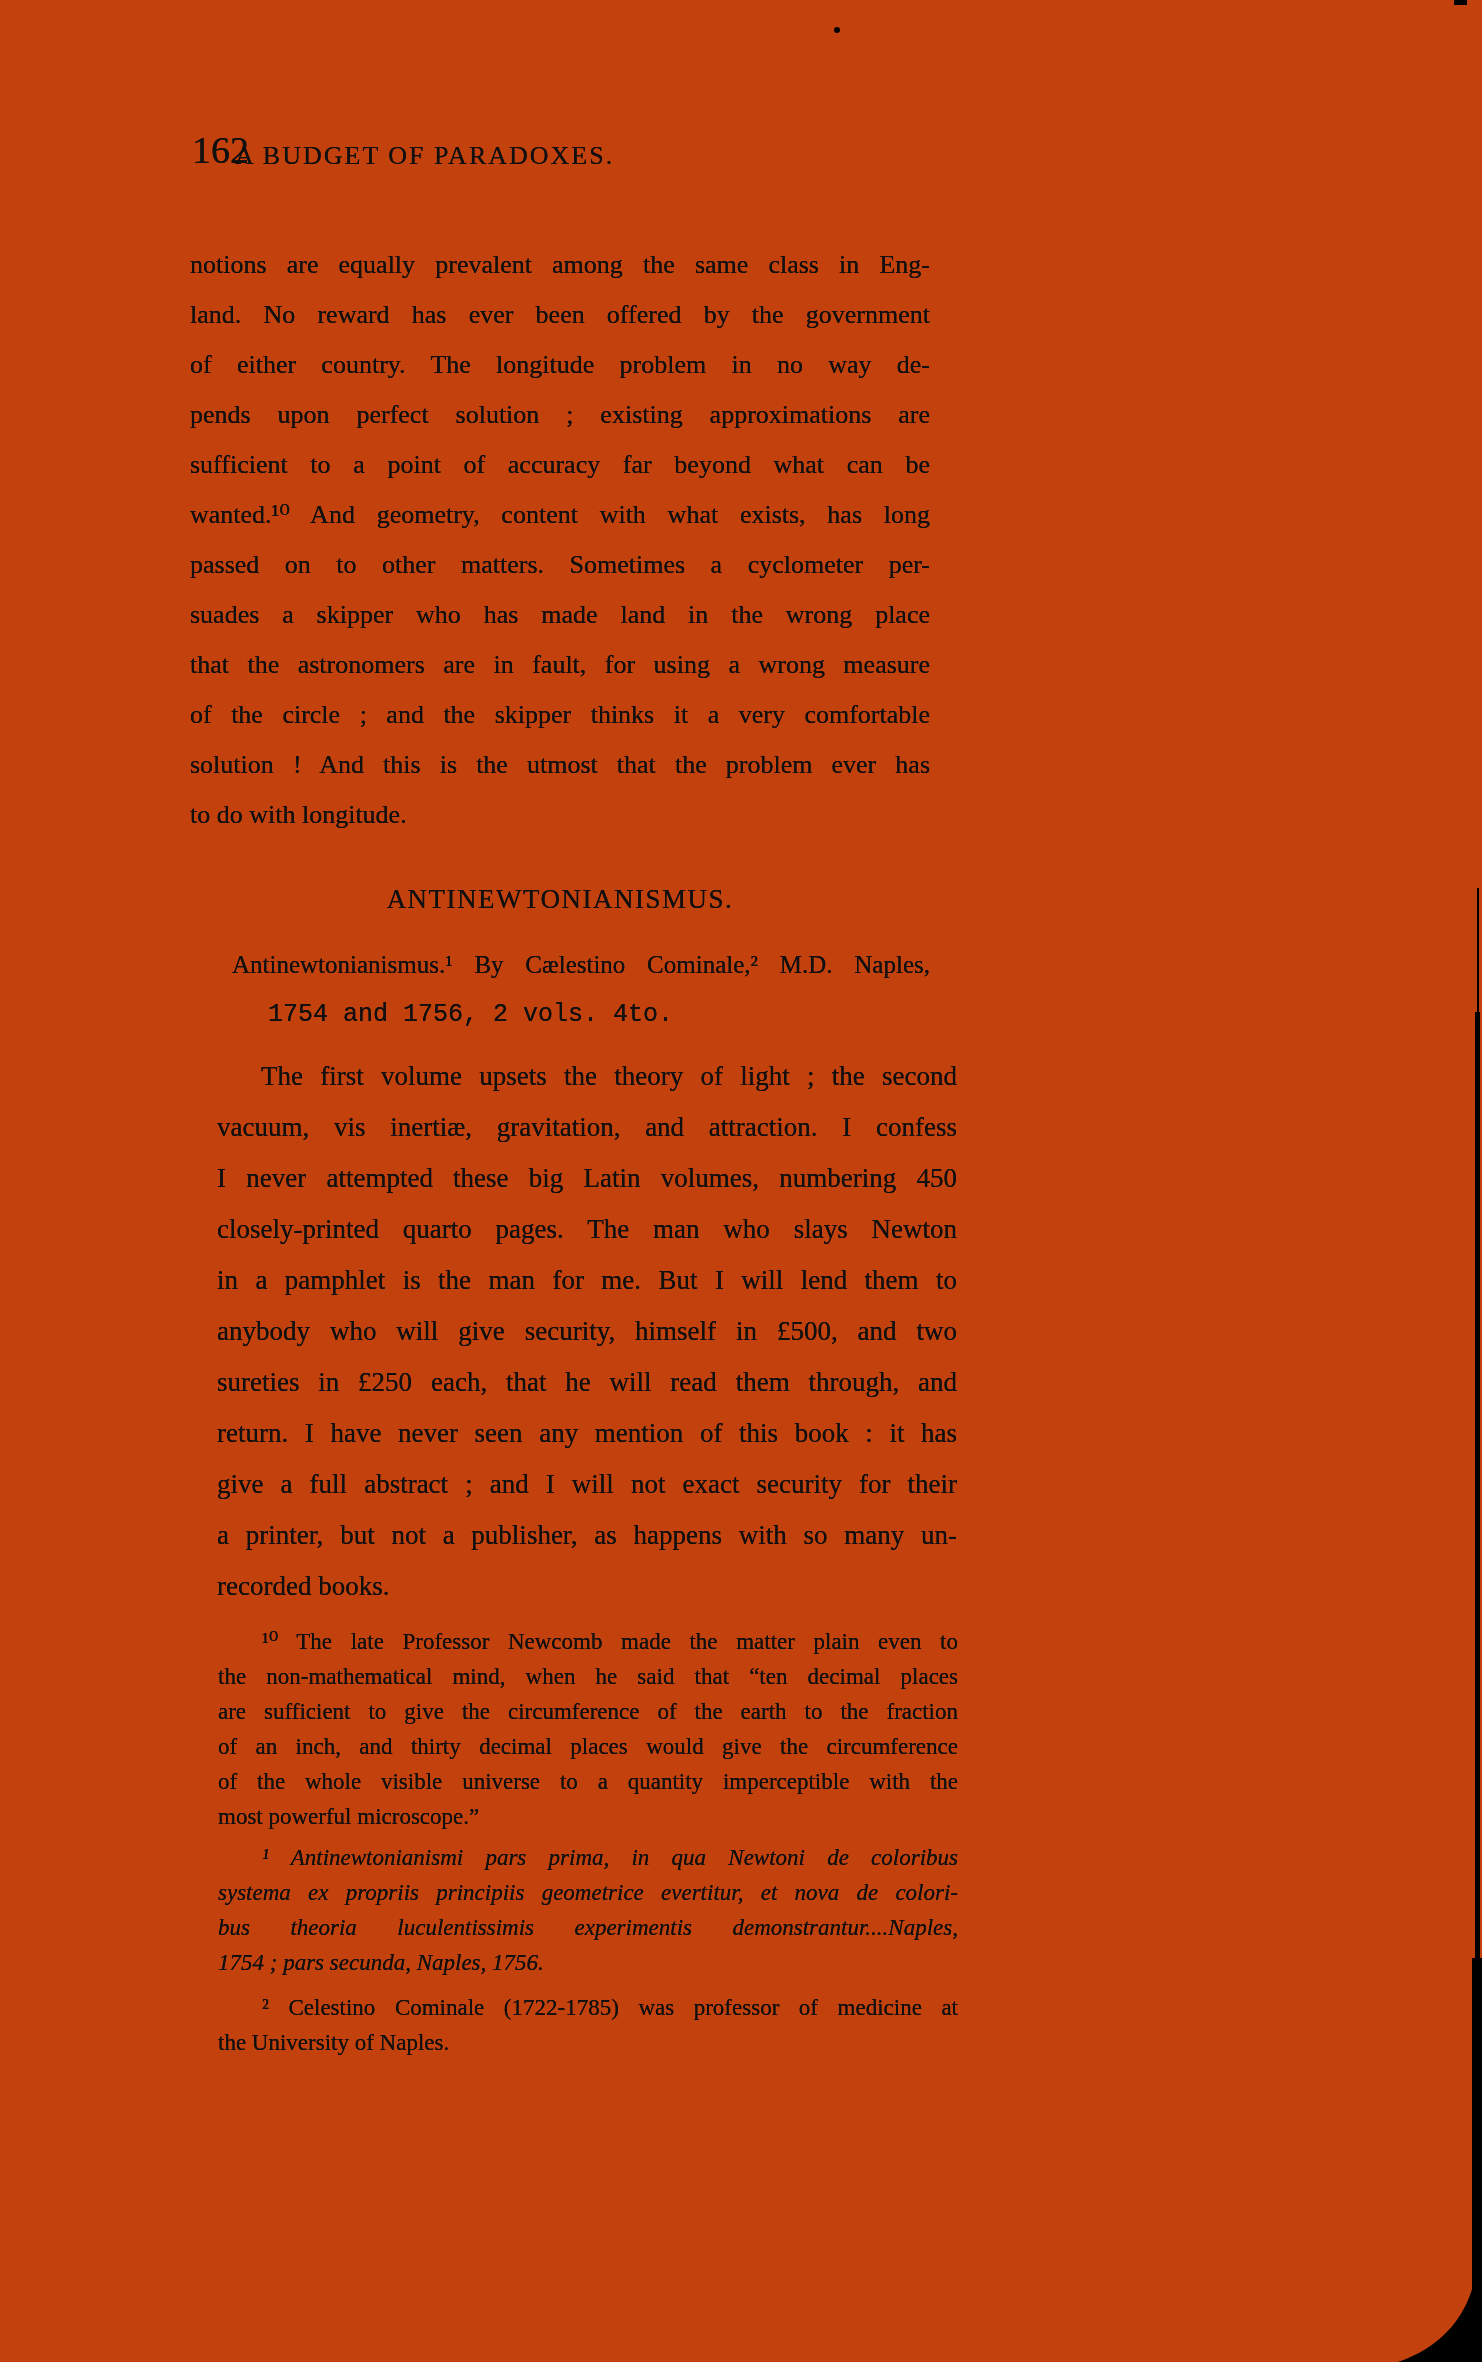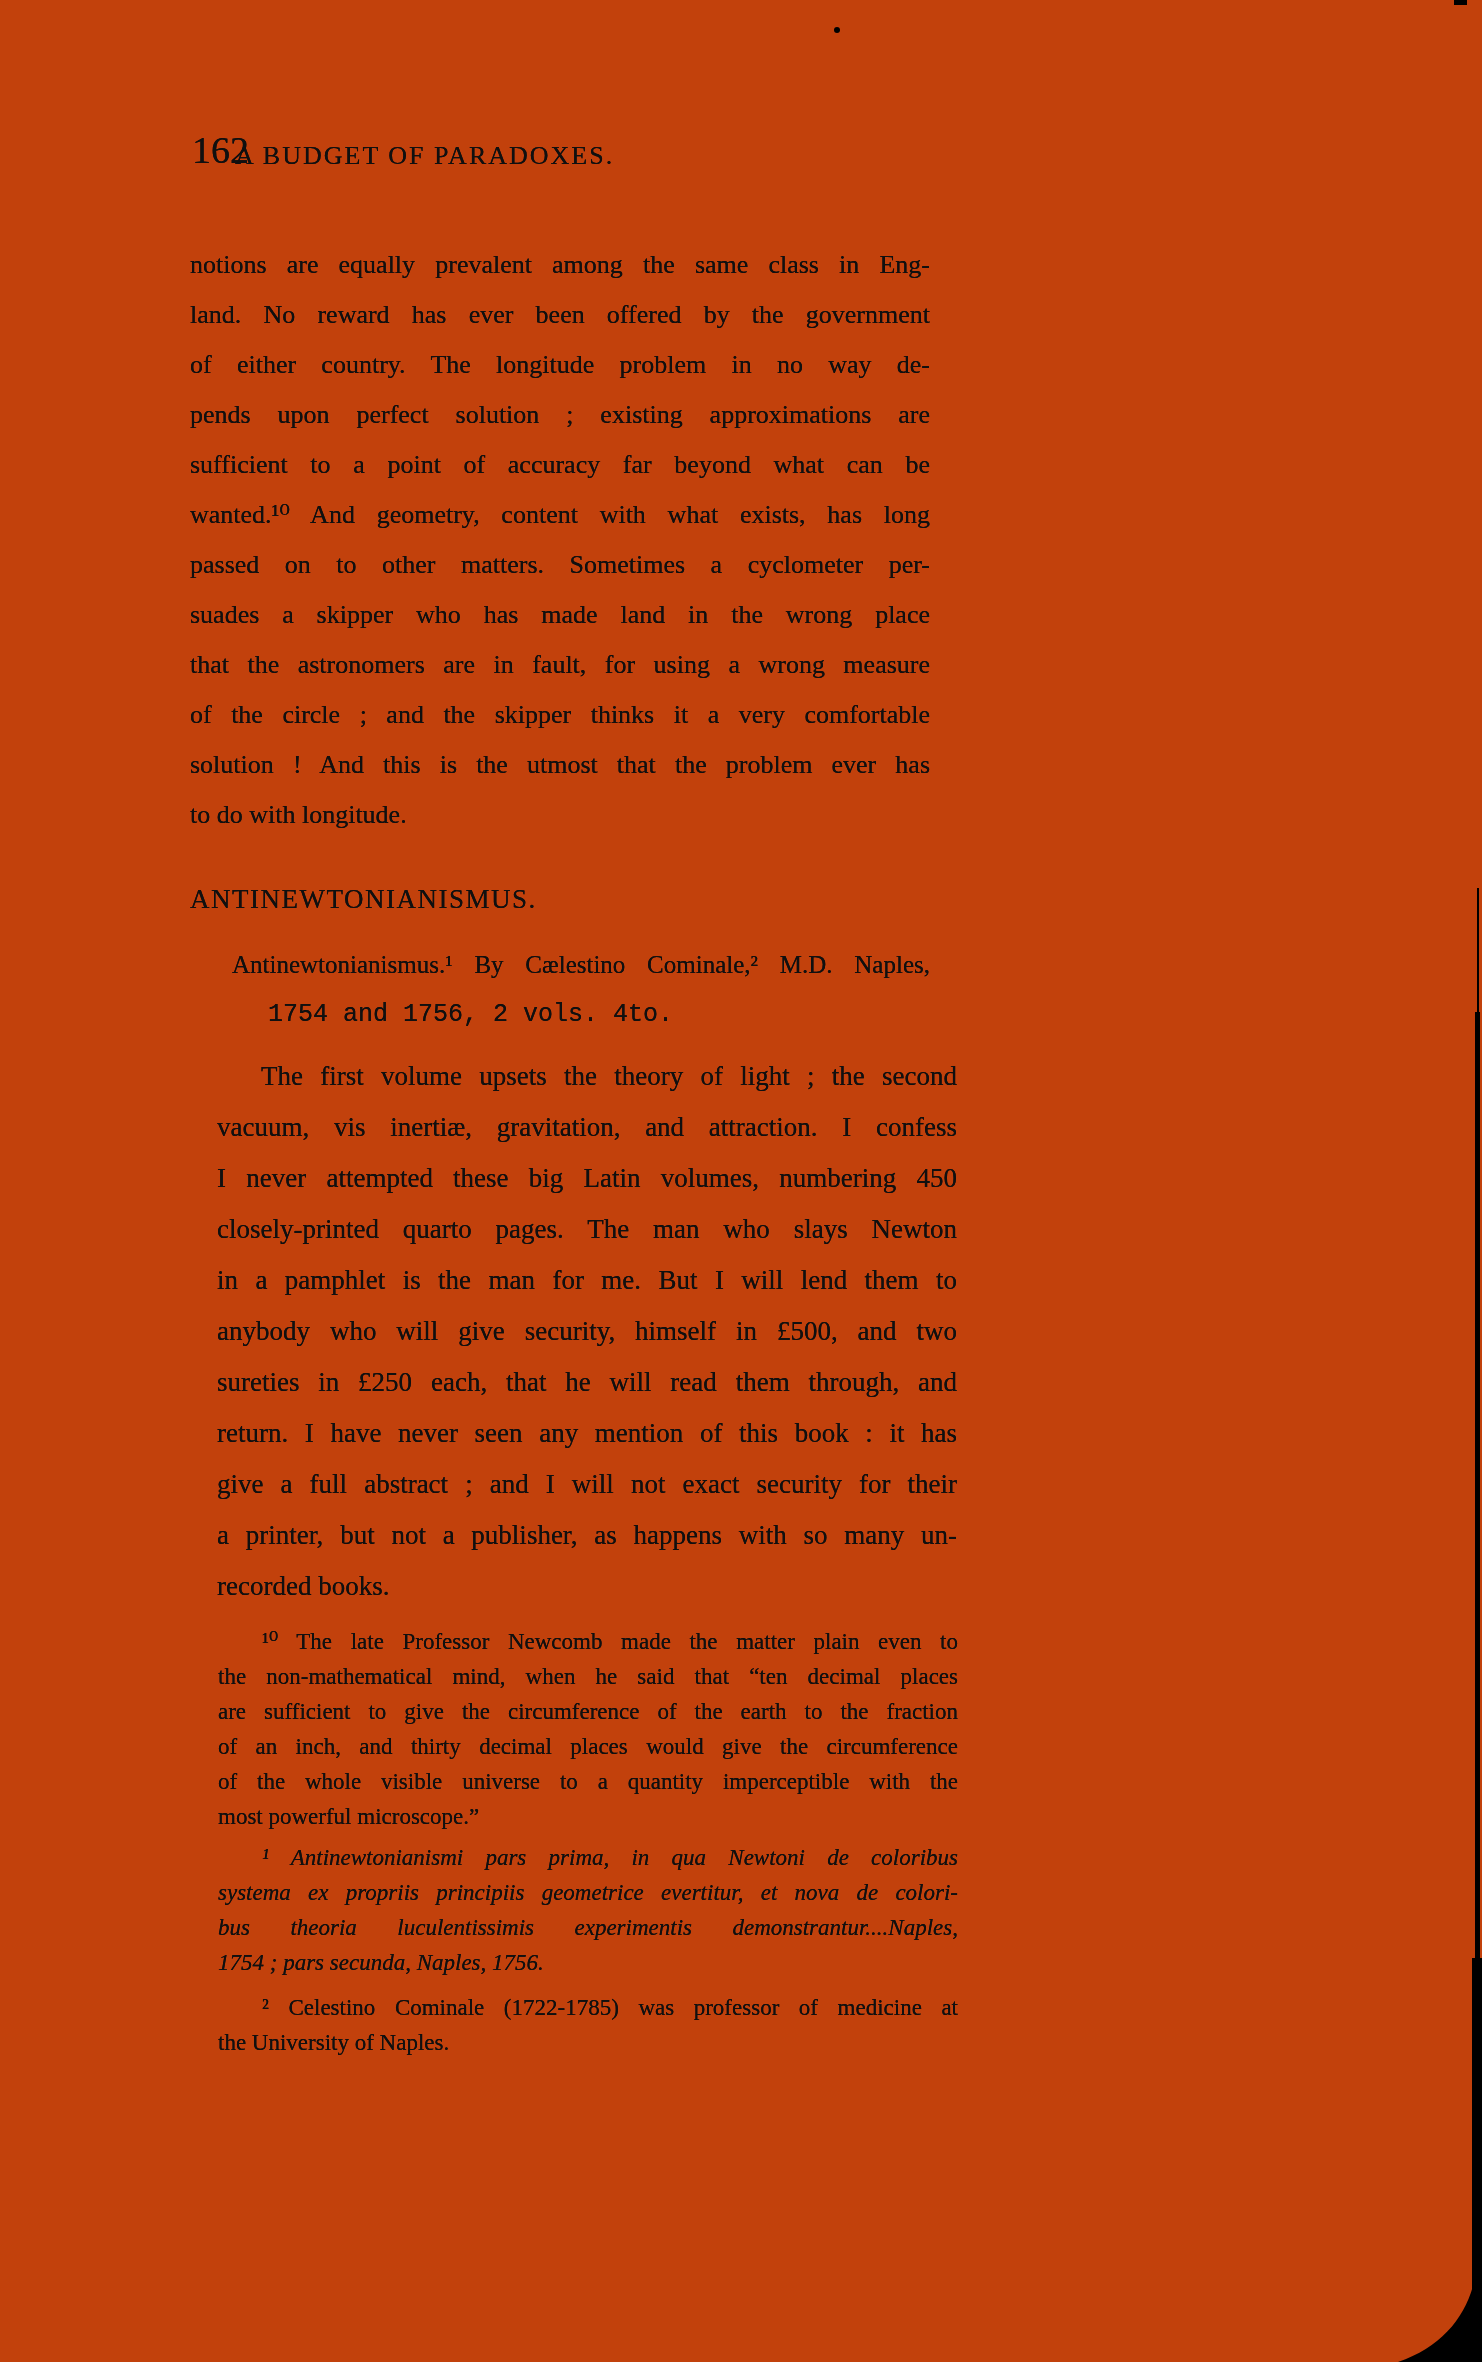--- a/index.html
+++ b/index.html
@@ -25,21 +25,21 @@
     text-align:left;
     font-size:26px; letter-spacing:2px;
     text-shadow:0 0 0.5px currentColor;
   }
   
   .textblock{left:190px; width:740px; text-shadow:0 0 0.45px currentColor;}
   .p1{top:240px; font-size:26px; line-height:50px;}
   .p2{top:1051px; font-size:27px; line-height:51px;margin-left:27px;}
   .section-heading{
     left:190px; top:884px; width:740px;
-    text-align:left; font-weight:normal; margin:0;
+    text-align:center; font-weight:normal; margin:0;
     font-size:27px; letter-spacing:1.5px;
     text-shadow:0 0 0.5px currentColor;
   }
   .bib{top:940px; font-size:25px; line-height:50px;}
   .fn{font-size:23px; line-height:35px;margin-left:28px;}
   .fn10{top:1624px;}
   .fn1{top:1840px; font-style:italic;}
   .fn2{top:1990px;}
   
   .line{

